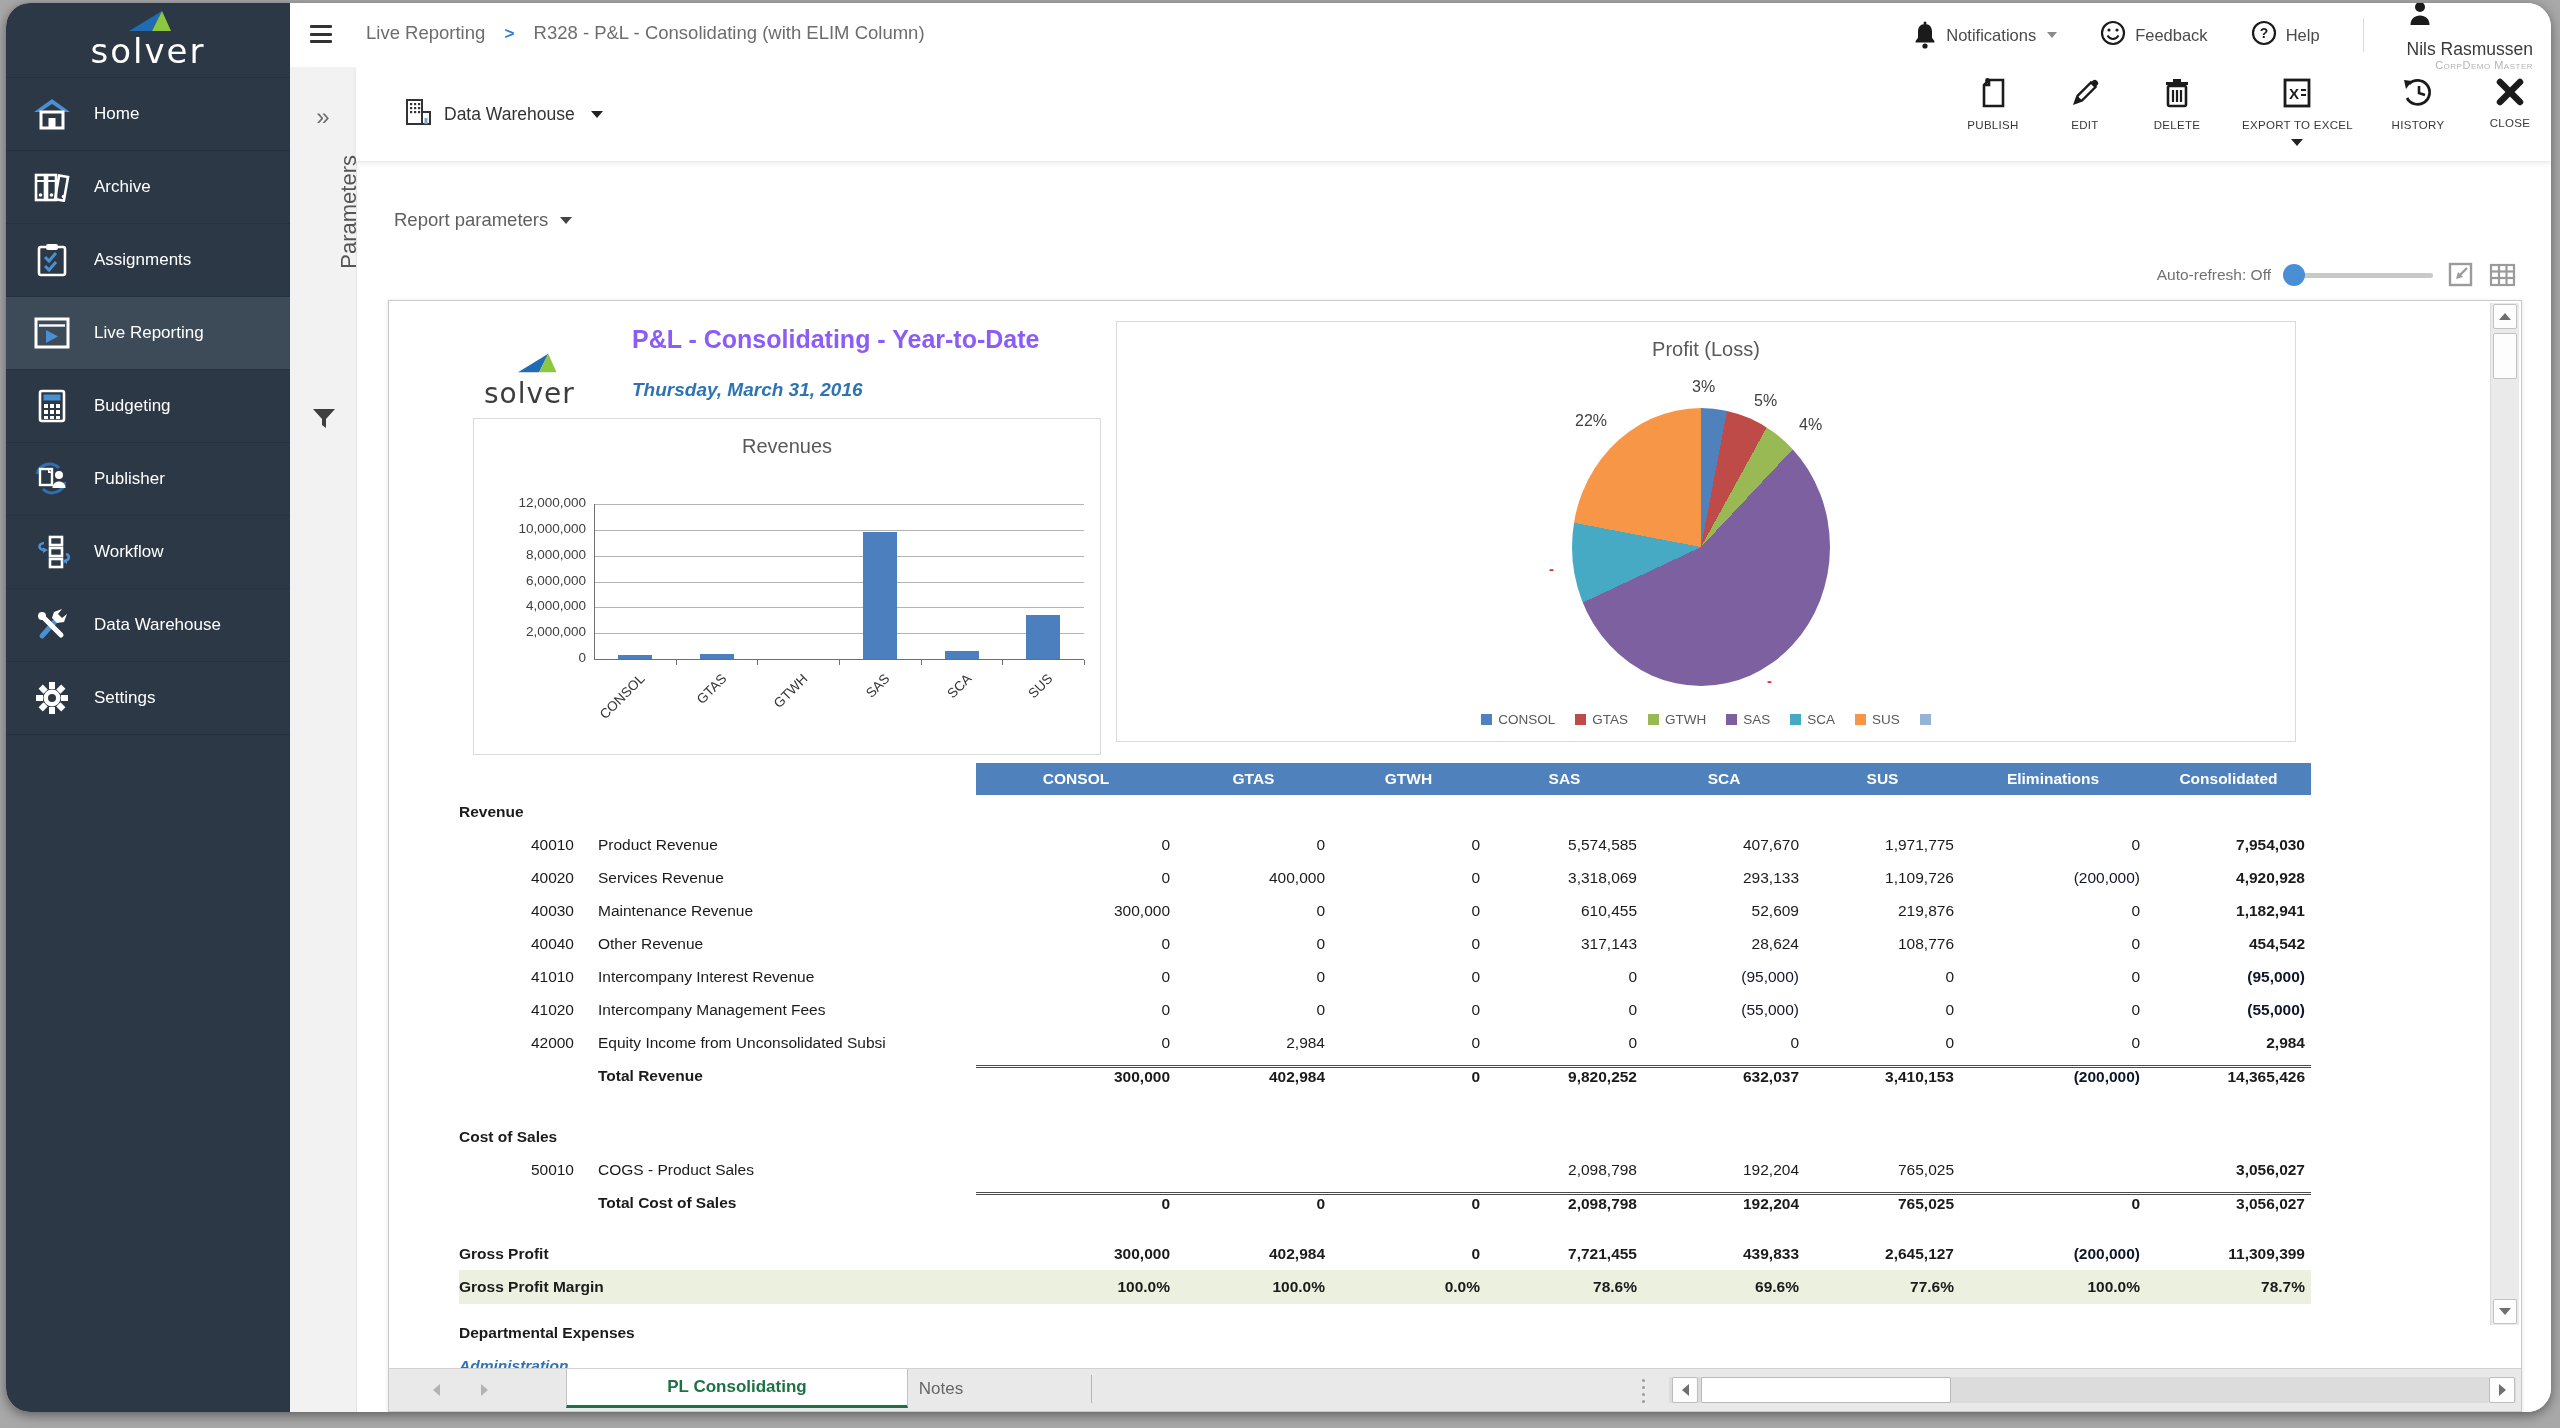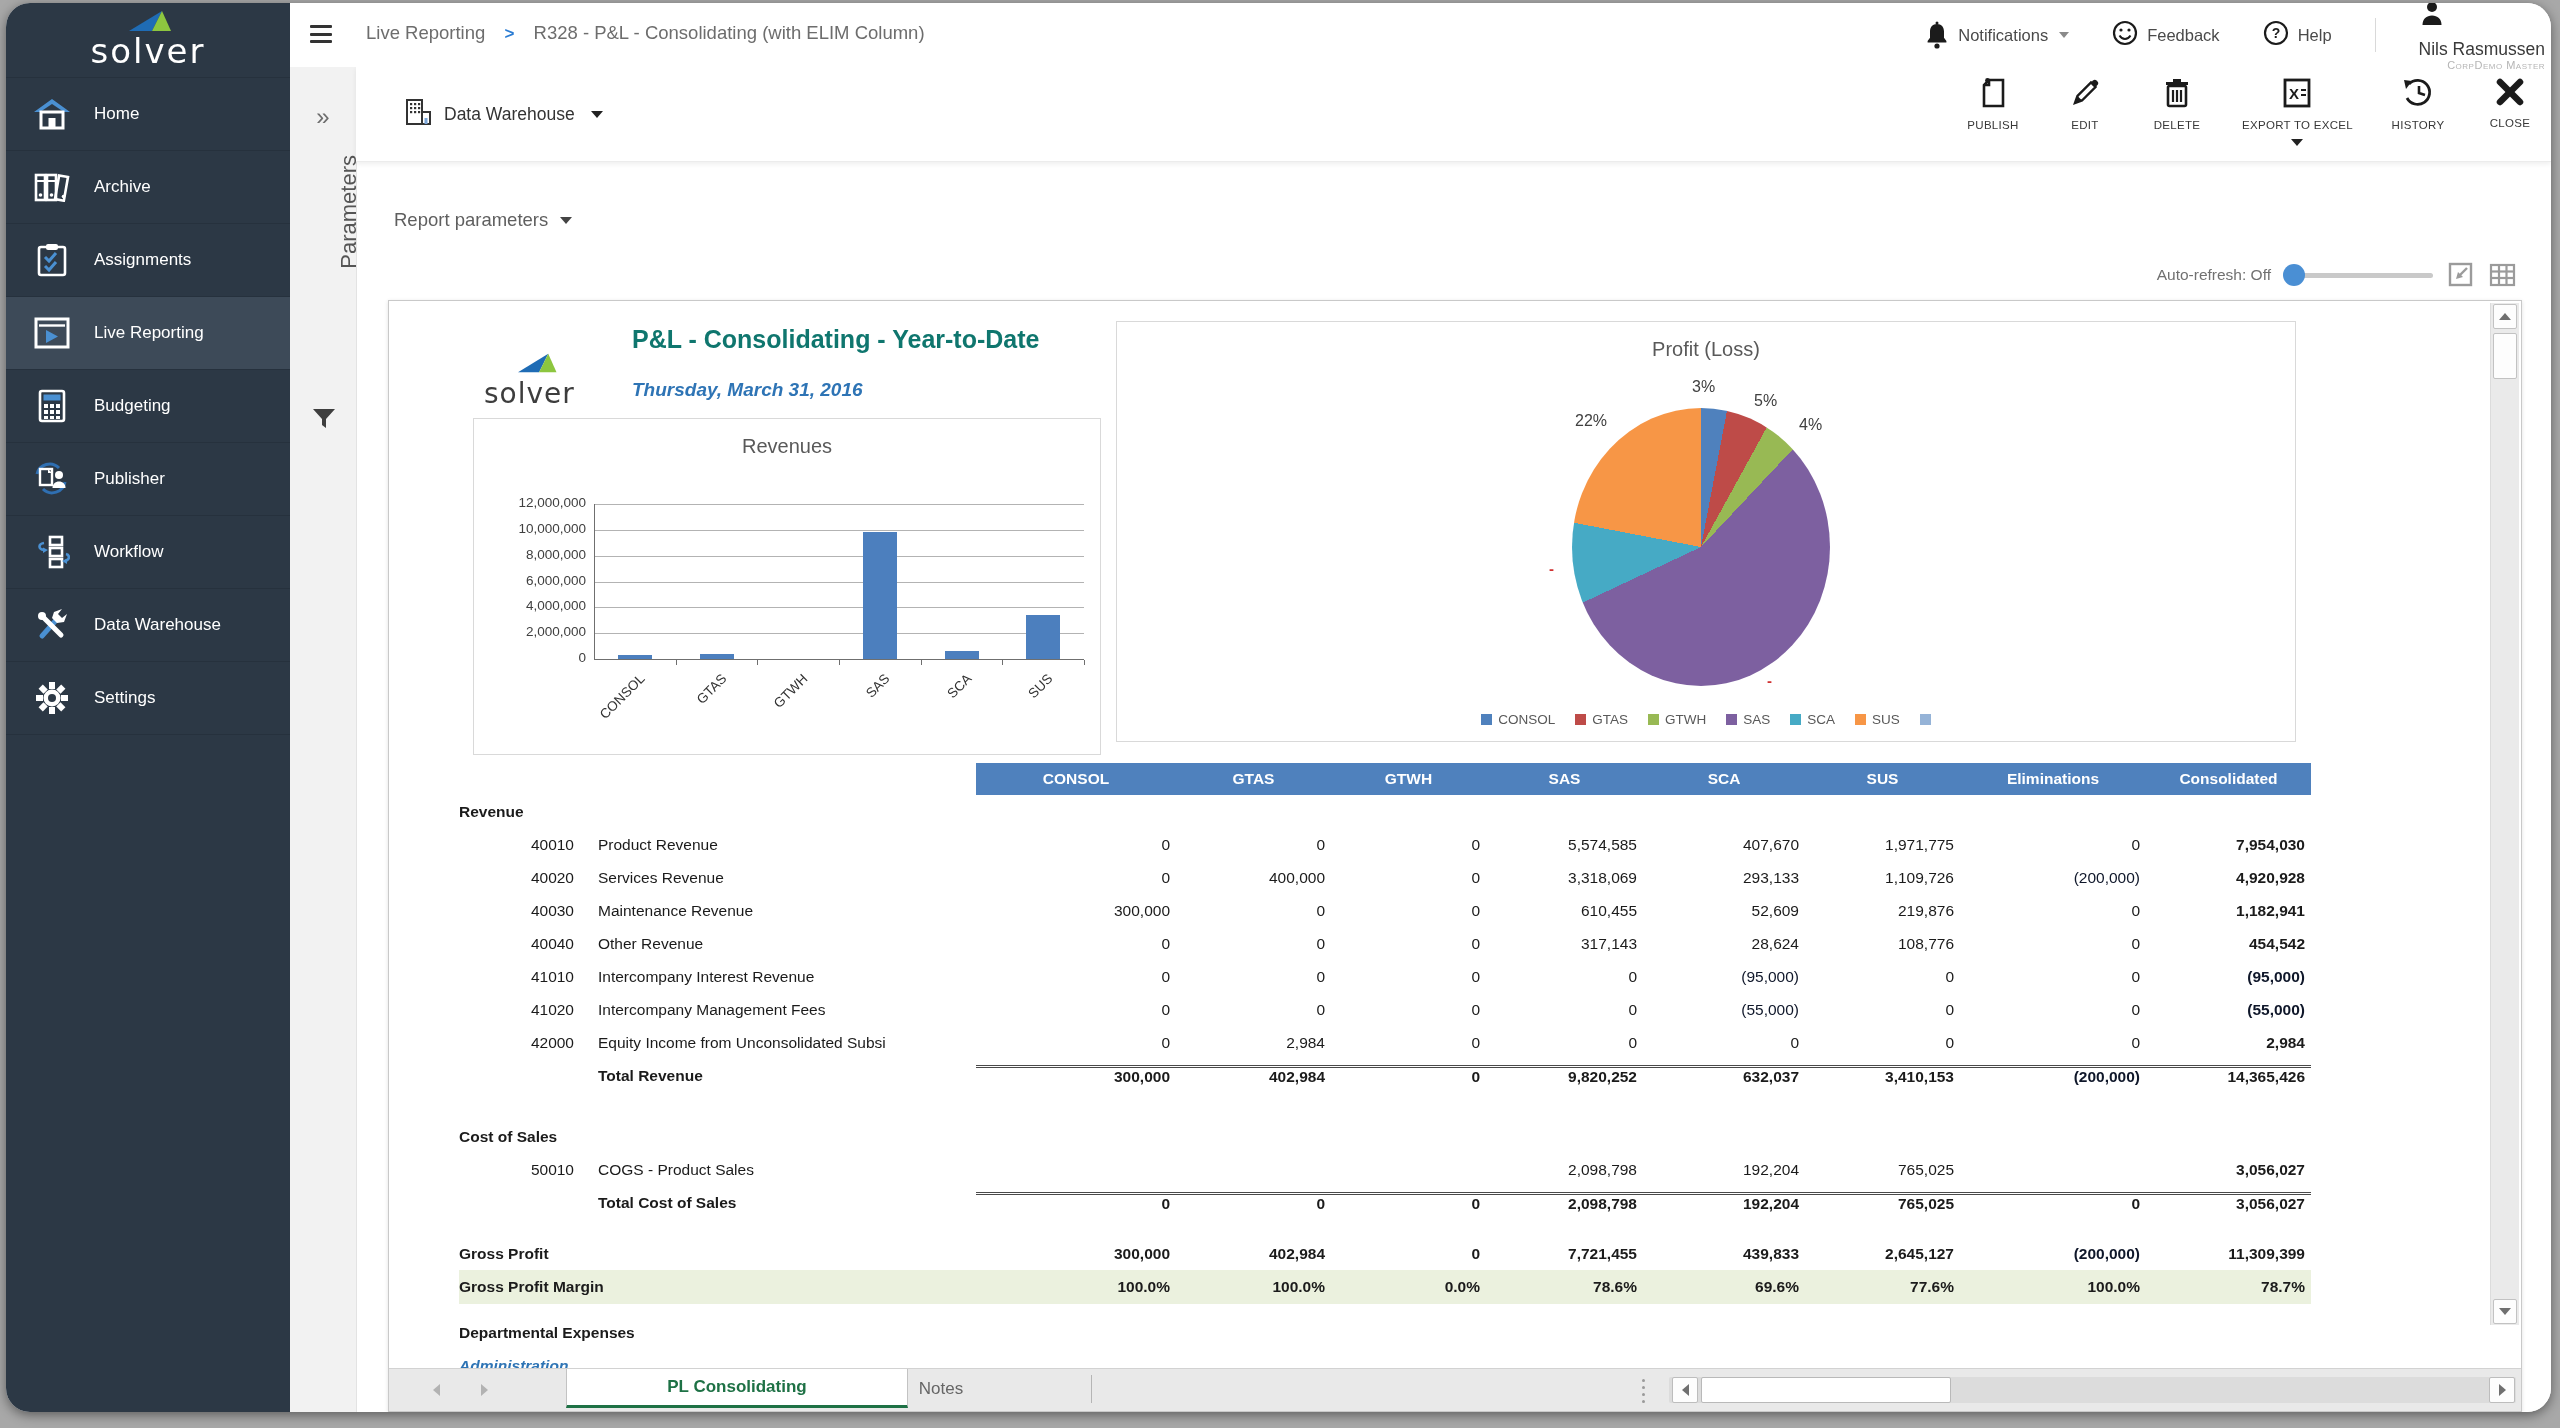--- a/index.html
+++ b/index.html
@@ -16,21 +16,21 @@
   .nav-item.active{background:#3d4a58;}
   .nav-item:last-child{border-bottom:1px solid #26313d;}
   .nav-ic{width:40px;height:36px;display:flex;align-items:center;justify-content:center;flex:none;}
 
   
   .topbar{position:absolute;left:284px;top:0;right:0;height:64px;background:#fff;z-index:6;}
   .hamburger{position:absolute;left:20px;top:22px;width:22px;height:19px;cursor:pointer;}
   .hamburger i{display:block;height:3px;background:#333;margin-bottom:4.5px;border-radius:1px;}
   .breadcrumb{position:absolute;left:76px;top:19px;font-size:18.5px;color:#6d6d6d;white-space:nowrap;}
   .breadcrumb .sep{color:#2b7cd3;font-weight:bold;margin:0 14px;font-size:17px;}
-  .topbar-right{position:absolute;right:6px;top:0;height:64px;display:flex;align-items:center;gap:43px;}
+  .topbar-right{position:absolute;right:18px;top:0;height:64px;display:flex;align-items:center;gap:43px;}
   .tb-item{display:flex;align-items:center;gap:9px;color:#4a4a4a;font-size:16.5px;cursor:pointer;}
   .chev-dn{width:0;height:0;border-left:5px solid transparent;border-right:5px solid transparent;border-top:6px solid #8a8a8a;margin-left:2px;}
   .tb-divider{width:1px;height:34px;background:#d9d9d9;}
   .userbox{display:flex;align-items:flex-start;gap:8px;cursor:pointer;flex-direction:column;}
   .user-names{display:flex;flex-direction:column;align-items:flex-end;line-height:1.15;}
   .user-name{font-size:17.5px;color:#3a3a3a;}
   .user-org{font-size:11px;color:#b5b5b5;font-variant:small-caps;letter-spacing:.5px;}
 
   
   .toolbar{position:absolute;left:350px;top:64px;right:0;height:94px;background:#fff;border-bottom:1px solid #ececec;box-shadow:0 2px 5px rgba(0,0,0,.07);z-index:5;}
@@ -58,21 +58,21 @@
   .slider .knob{position:absolute;left:-2px;top:0;width:22px;height:22px;border-radius:50%;background:#4a8fd4;}
   .ref-ic{cursor:pointer;display:flex;}
 
   
   .card{position:absolute;left:32px;top:139px;width:2134px;height:1112px;background:#fff;border:1px solid #c9c9c9;box-shadow:0 1px 4px rgba(0,0,0,.12);box-sizing:border-box;}
   .card-content{position:absolute;left:0;top:0;right:0;bottom:42px;overflow:hidden;}
 
   .rep-logo{position:absolute;left:95px;top:50px;width:130px;}
   .rep-logo svg{position:absolute;left:34px;top:0;}
   .rep-logo .t{position:absolute;left:0;top:26px;font-size:28px;color:#3d3d3d;letter-spacing:1px;font-family:"DejaVu Sans",sans-serif;}
-  .rep-title{position:absolute;left:243px;top:24px;font-size:25px;font-weight:bold;color:#0f766e;}
+  .rep-title{position:absolute;left:243px;top:24px;font-size:25px;font-weight:bold;color:#8b5cf6;}
   .rep-date{position:absolute;left:243px;top:78px;font-size:19px;font-weight:bold;color:#2E74B5;font-style:italic;}
 
   
   .barbox{position:absolute;left:84px;top:117px;width:628px;height:337px;border:1px solid #d9d9d9;box-sizing:border-box;background:#fff;}
   .barbox .ctitle{position:absolute;left:0;right:0;top:16px;text-align:center;font-size:20px;color:#595959;}
   .ytick{position:absolute;width:100px;text-align:right;font-size:13.5px;color:#404040;}
   .gline{position:absolute;left:120px;width:490px;height:1px;background:#b3b3b3;}
   .gline.zero{background:#6f6f6f;}
   .vaxis{position:absolute;left:120px;top:85px;width:1px;height:156px;background:#6f6f6f;}
   .xtick{position:absolute;width:1px;height:5px;background:#6f6f6f;top:241px;}

